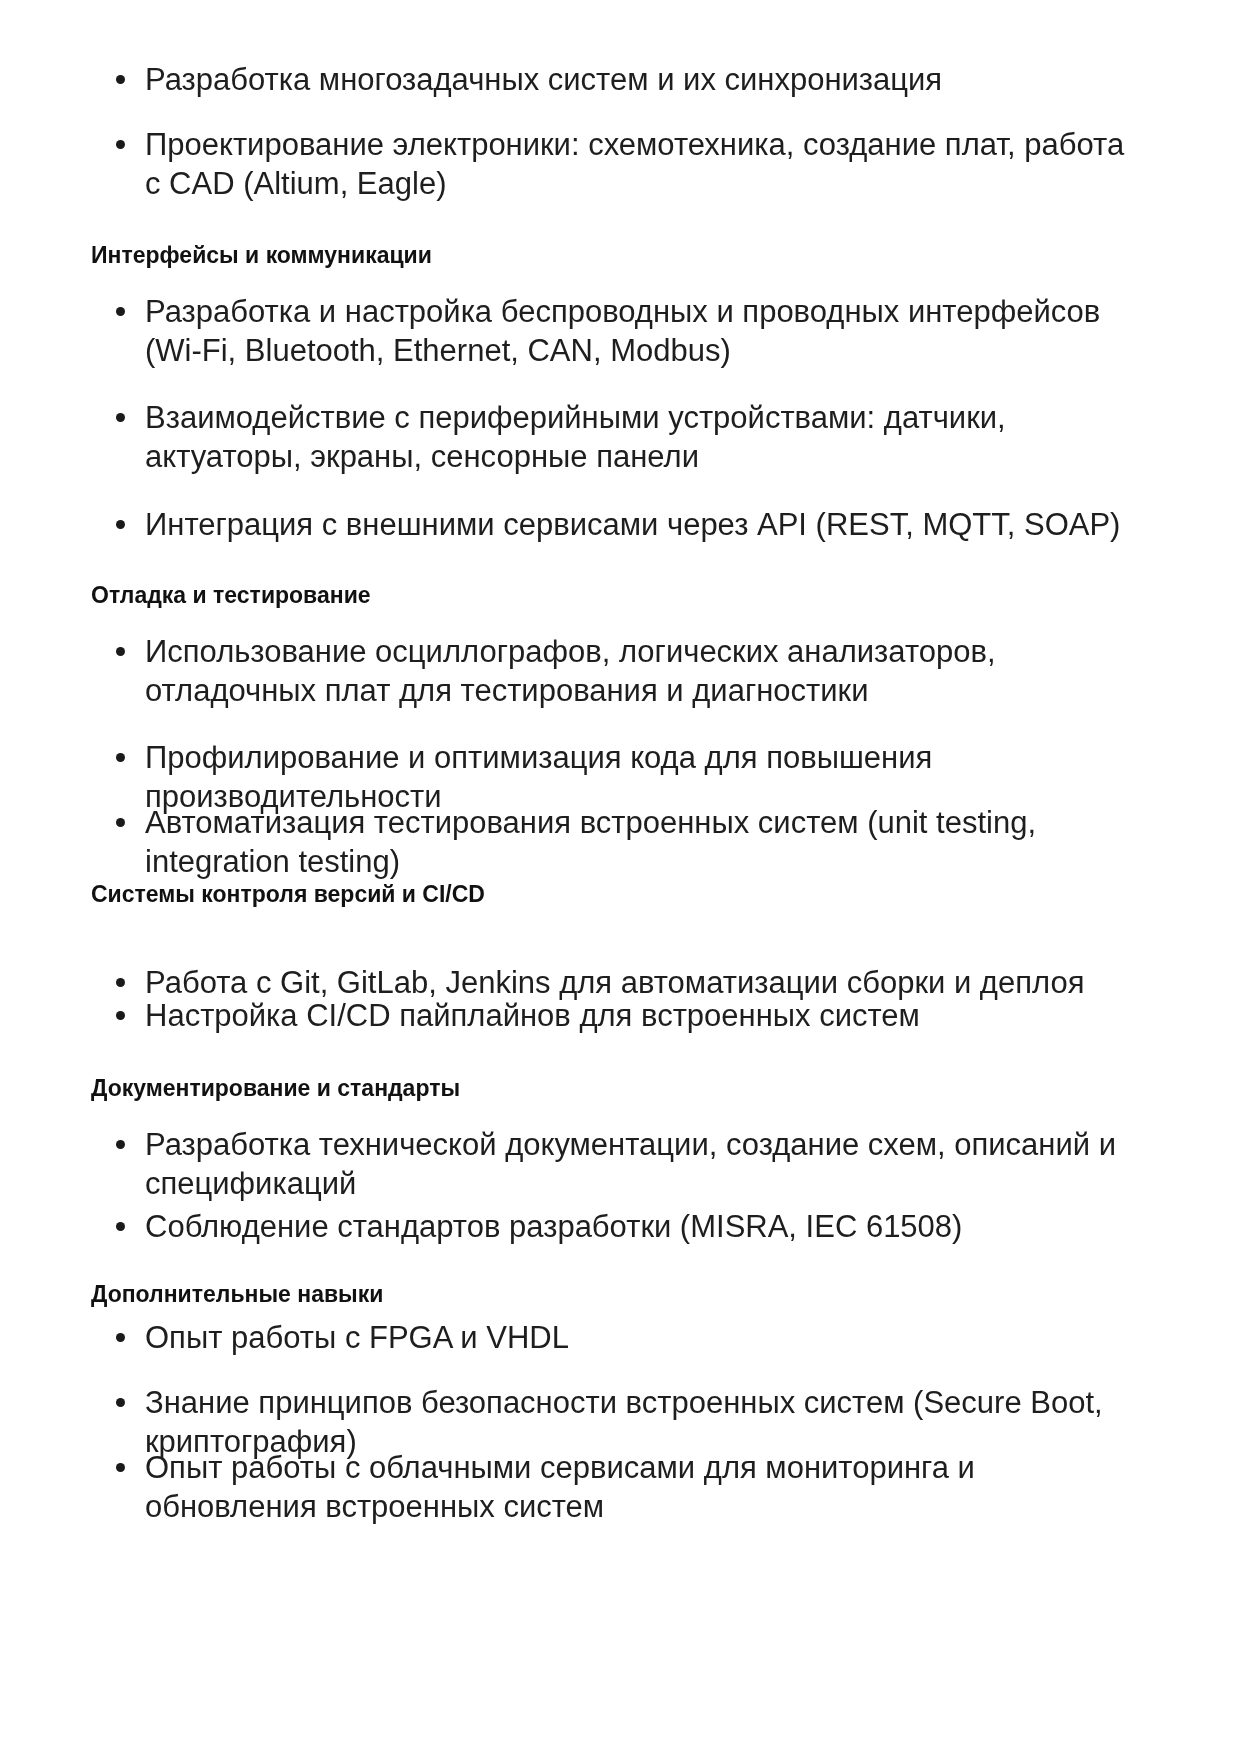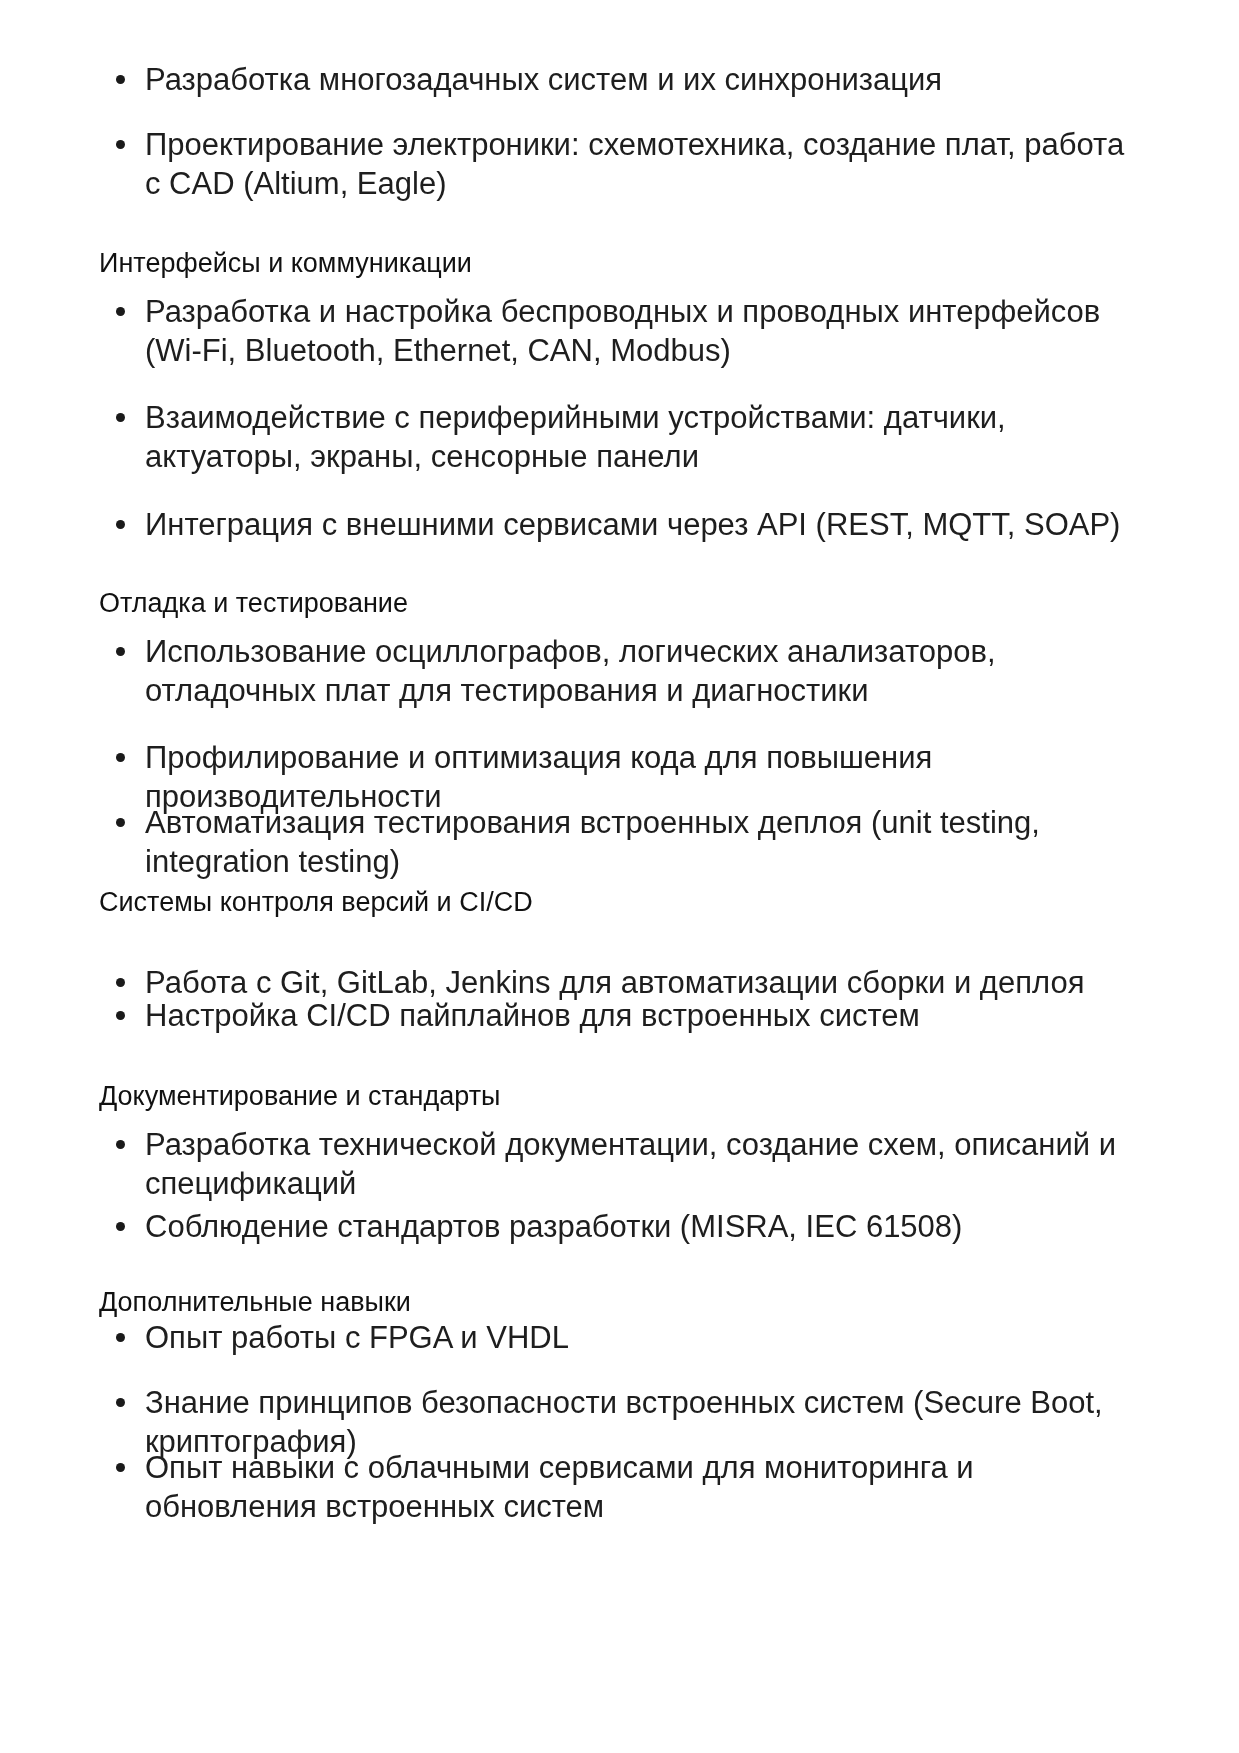--- a/index.html
+++ b/index.html
@@ -17,25 +17,25 @@
     }
     .doc {
       position: absolute;
       left: 0;
       top: 0;
       width: 1239px;
     }
     .section-heading {
       position: absolute;
       left: 83px;
-      font-weight: normal;
-      font-size: 27px;
+      font-weight: bold;
+      font-size: 23px;
       line-height: 32px;
       color: #111111;
-      margin: 16px;
+      margin: 8px;
     }
     .bullet-item {
       position: absolute;
       left: 116px;
       width: 1010px;
       font-size: 31px;
       line-height: 39px;
       color: #1e1e1e;
     }
     .bullet-dot {
@@ -84,21 +84,21 @@
   <div class="bullet-item" style="top:632px;">
     <span class="bullet-dot"></span>
     <span class="bullet-text">Использование осциллографов, логических анализаторов, отладочных плат для тестирования и диагностики</span>
   </div>
   <div class="bullet-item" style="top:738px;">
     <span class="bullet-dot"></span>
     <span class="bullet-text">Профилирование и оптимизация кода для повышения производительности</span>
   </div>
   <div class="bullet-item" style="top:803px;">
     <span class="bullet-dot"></span>
-    <span class="bullet-text">Автоматизация тестирования встроенных деплоя (unit testing, integration testing)</span>
+    <span class="bullet-text">Автоматизация тестирования встроенных систем (unit testing, integration testing)</span>
   </div>
 
   <h3 class="section-heading" style="top:870px;">Системы контроля версий и CI/CD</h3>
   <div class="bullet-item" style="top:963px;">
     <span class="bullet-dot"></span>
     <span class="bullet-text">Работа с Git, GitLab, Jenkins для автоматизации сборки и деплоя</span>
   </div>
   <div class="bullet-item" style="top:996px;">
     <span class="bullet-dot"></span>
     <span class="bullet-text">Настройка CI/CD пайплайнов для встроенных систем</span>
@@ -118,16 +118,16 @@
   <div class="bullet-item" style="top:1318px;">
     <span class="bullet-dot"></span>
     <span class="bullet-text">Опыт работы с FPGA и VHDL</span>
   </div>
   <div class="bullet-item" style="top:1383px;">
     <span class="bullet-dot"></span>
     <span class="bullet-text">Знание принципов безопасности встроенных систем (Secure Boot, криптография)</span>
   </div>
   <div class="bullet-item" style="top:1448px;">
     <span class="bullet-dot"></span>
-    <span class="bullet-text">Опыт навыки с облачными сервисами для мониторинга и обновления встроенных систем</span>
+    <span class="bullet-text">Опыт работы с облачными сервисами для мониторинга и обновления встроенных систем</span>
   </div>
 
 </div>
 
 </body></html>

